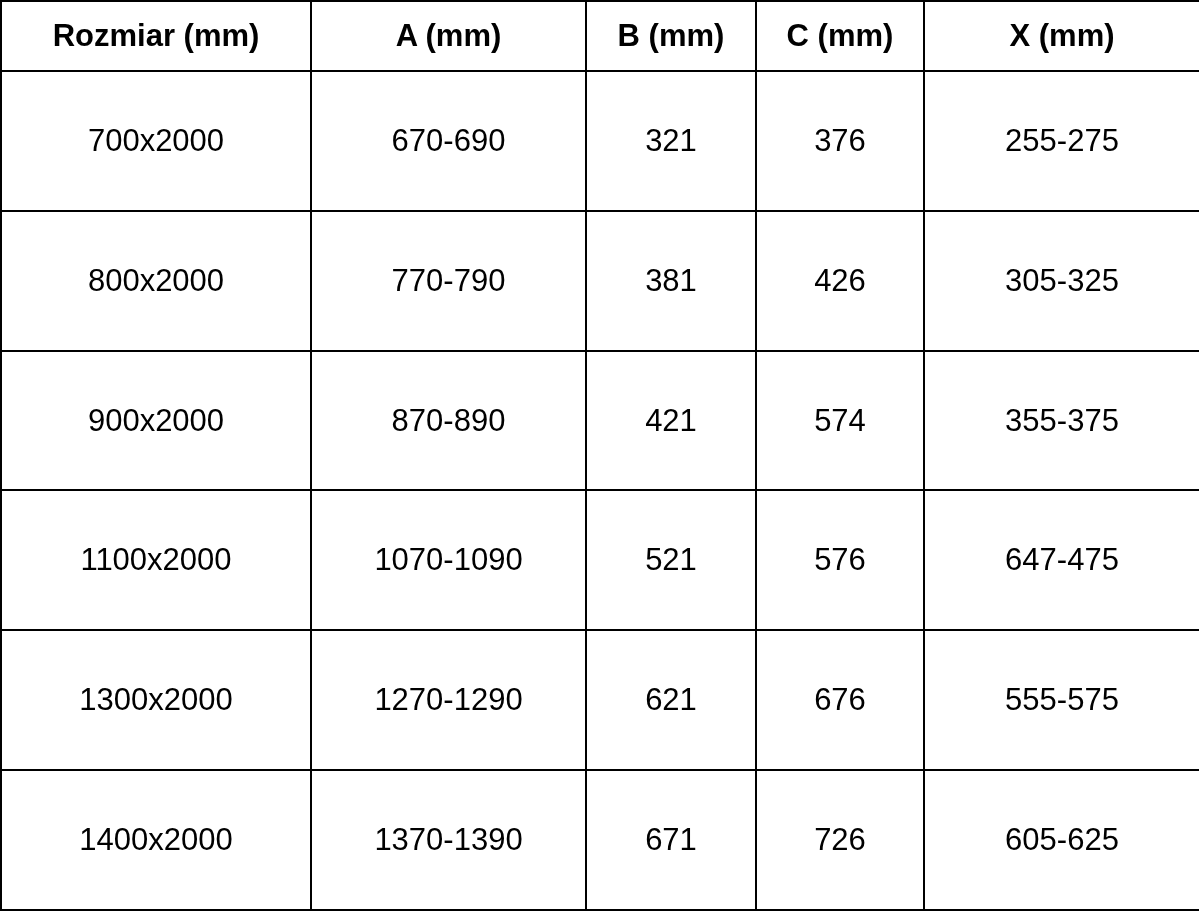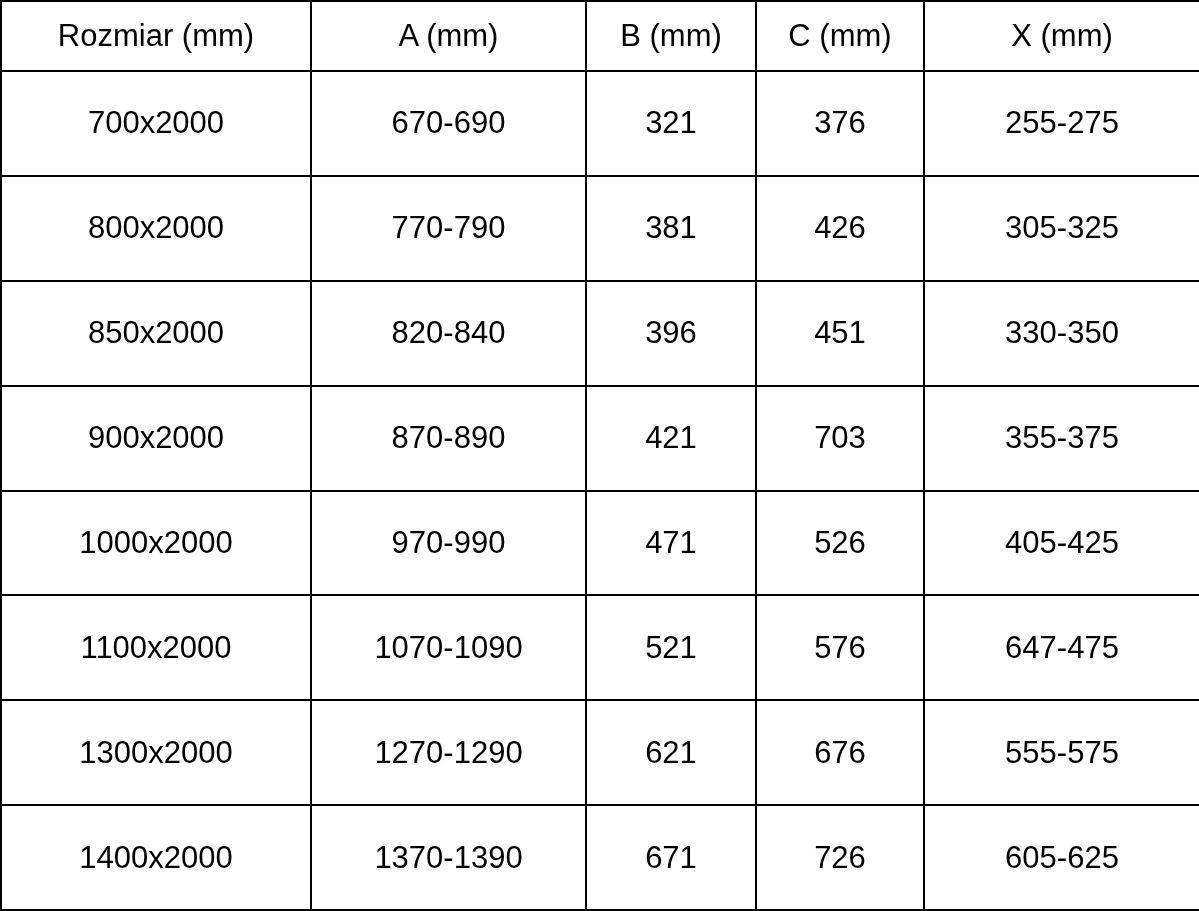--- a/index.html
+++ b/index.html
@@ -31,21 +31,21 @@
     overflow: hidden;
     white-space: nowrap;
   }
   table.size-table thead tr {
     height: 70px;
   }
   table.size-table tbody tr {
     height: 70px;
   }
   table.size-table th {
-    font-weight: normal;
+    font-weight: bold;
   }
 </style>
 </head>
 <body>
 
 <div class="sheet">
   <table class="size-table">
     <colgroup>
         <col style="width: 310px;">
         <col style="width: 275px;">
@@ -71,39 +71,25 @@
           <td>255-275</td>
         </tr>
         <tr>
           <td>800x2000</td>
           <td>770-790</td>
           <td>381</td>
           <td>426</td>
           <td>305-325</td>
         </tr>
         <tr>
-          <td>850x2000</td>
-          <td>820-840</td>
-          <td>396</td>
-          <td>451</td>
-          <td>330-350</td>
-        </tr>
-        <tr>
           <td>900x2000</td>
           <td>870-890</td>
           <td>421</td>
-          <td>703</td>
+          <td>574</td>
           <td>355-375</td>
-        </tr>
-        <tr>
-          <td>1000x2000</td>
-          <td>970-990</td>
-          <td>471</td>
-          <td>526</td>
-          <td>405-425</td>
         </tr>
         <tr>
           <td>1100x2000</td>
           <td>1070-1090</td>
           <td>521</td>
           <td>576</td>
           <td>647-475</td>
         </tr>
         <tr>
           <td>1300x2000</td>

